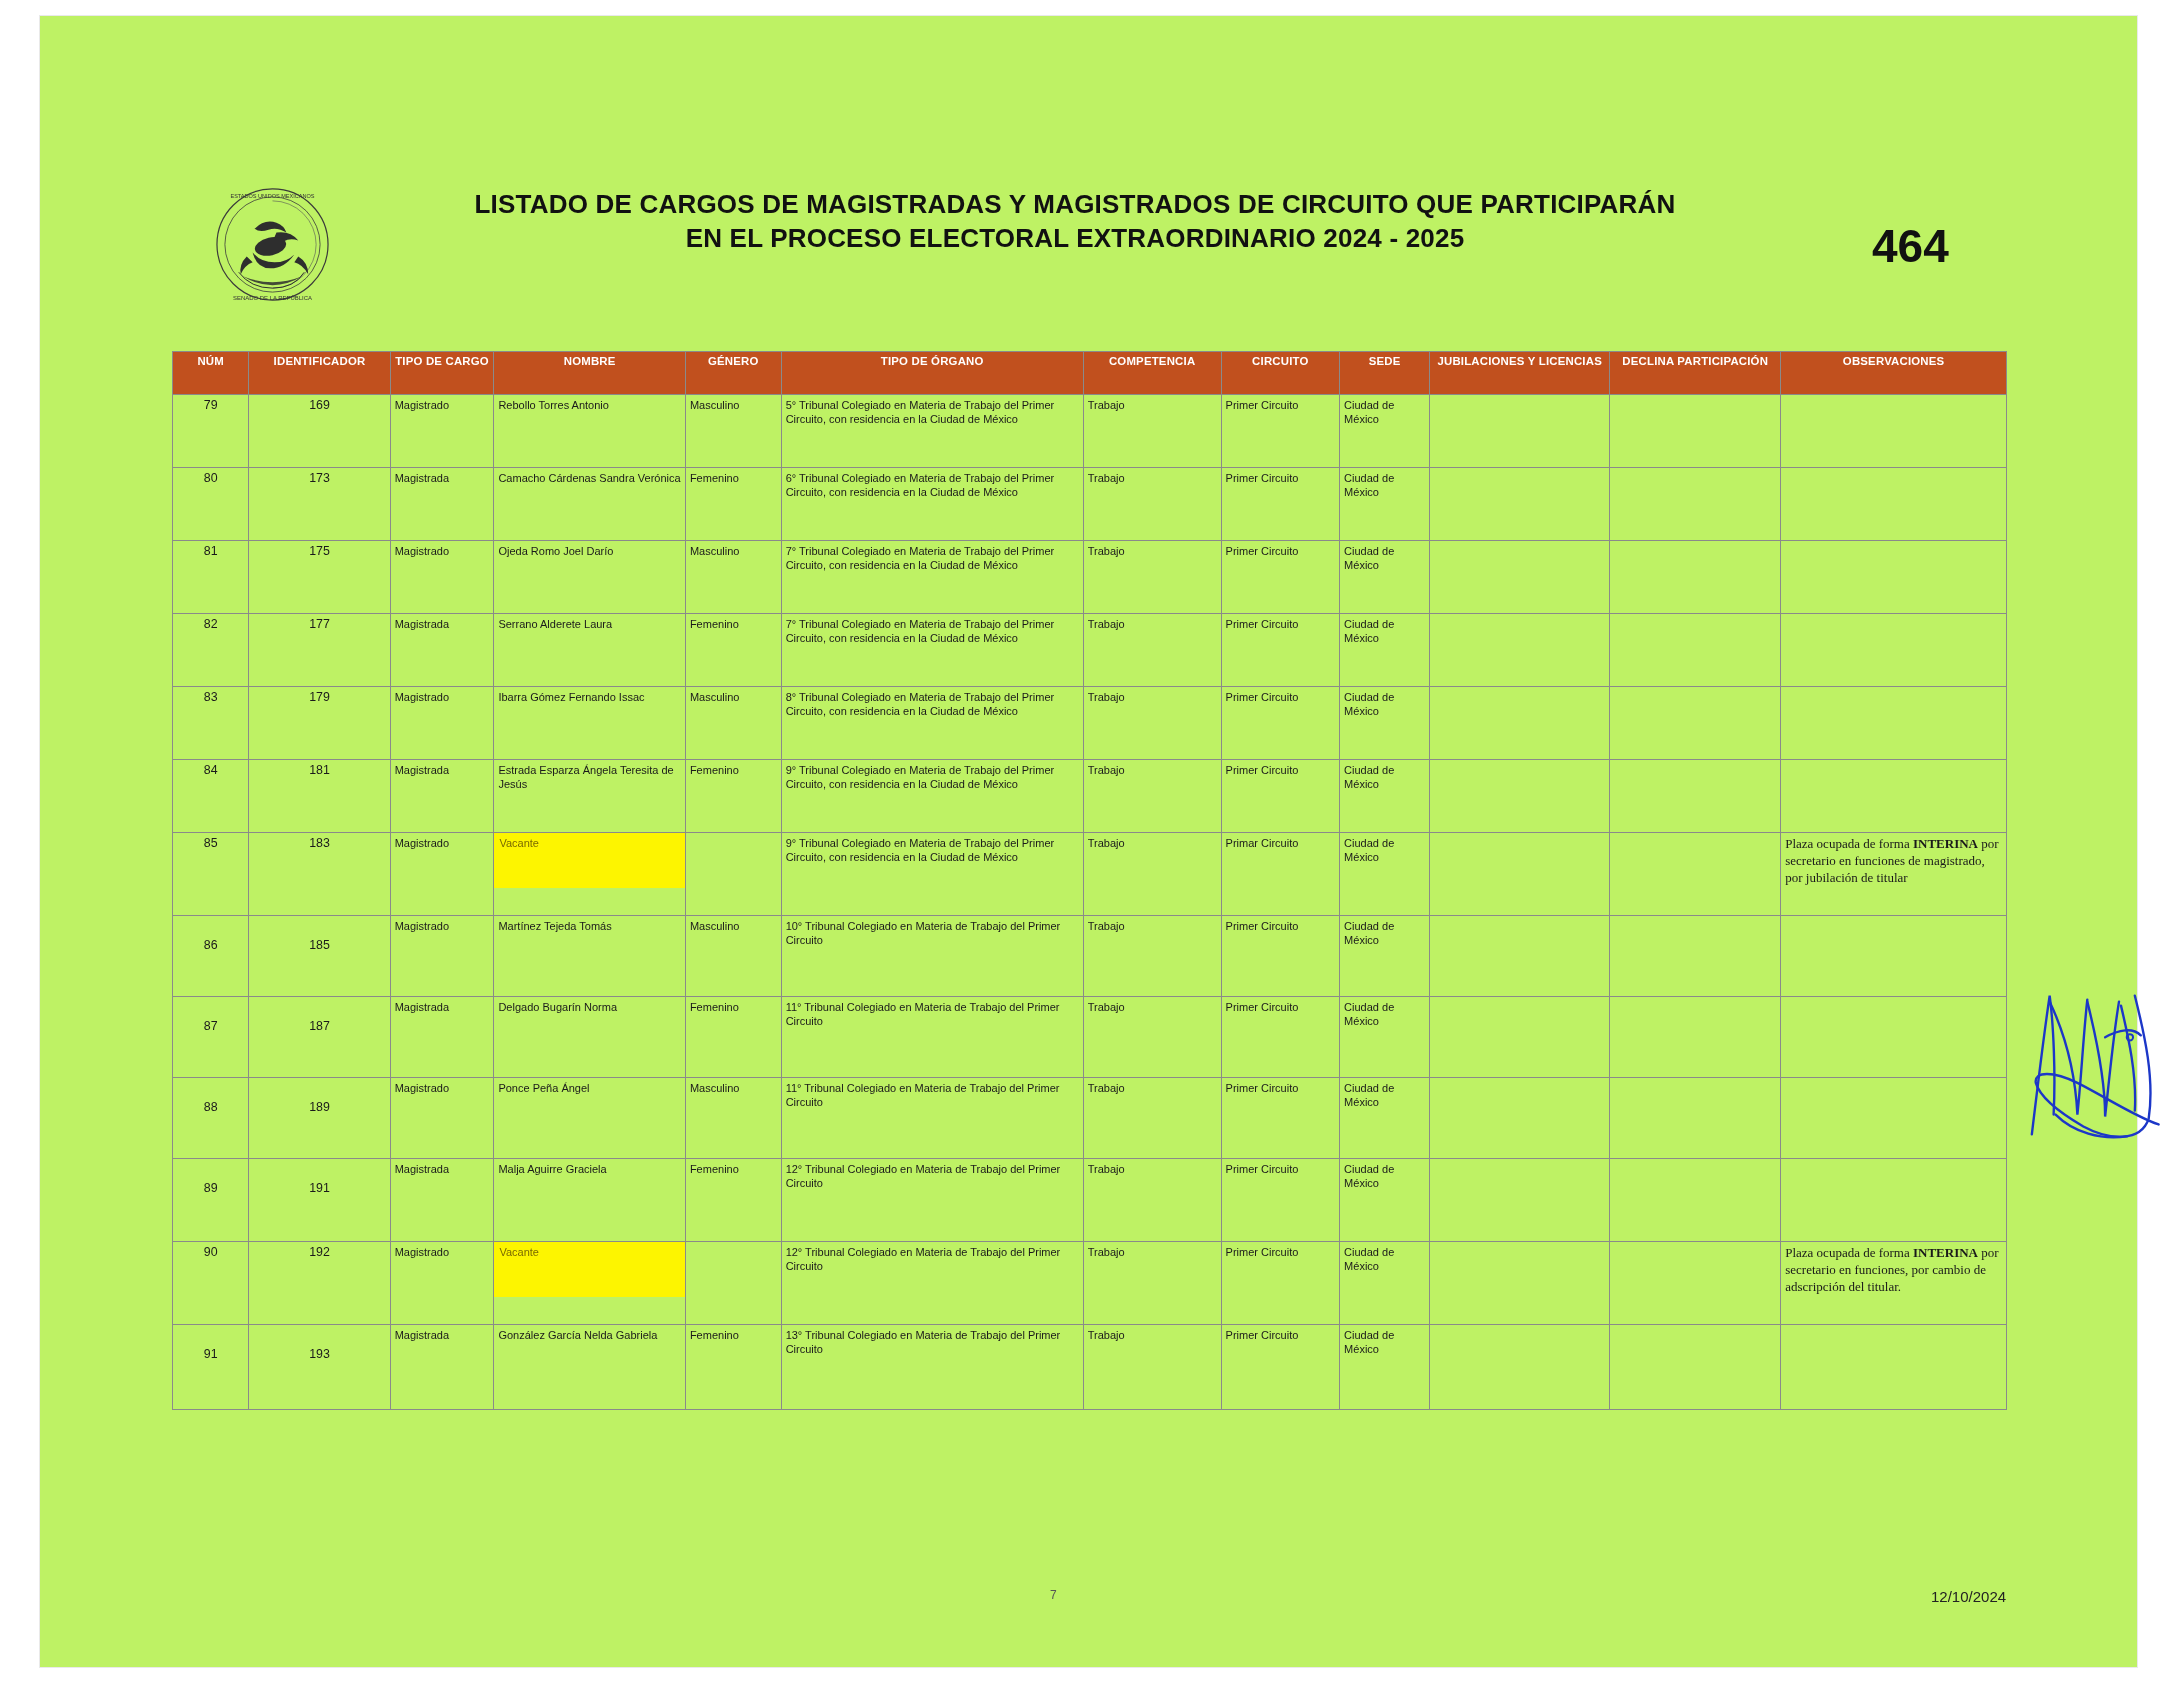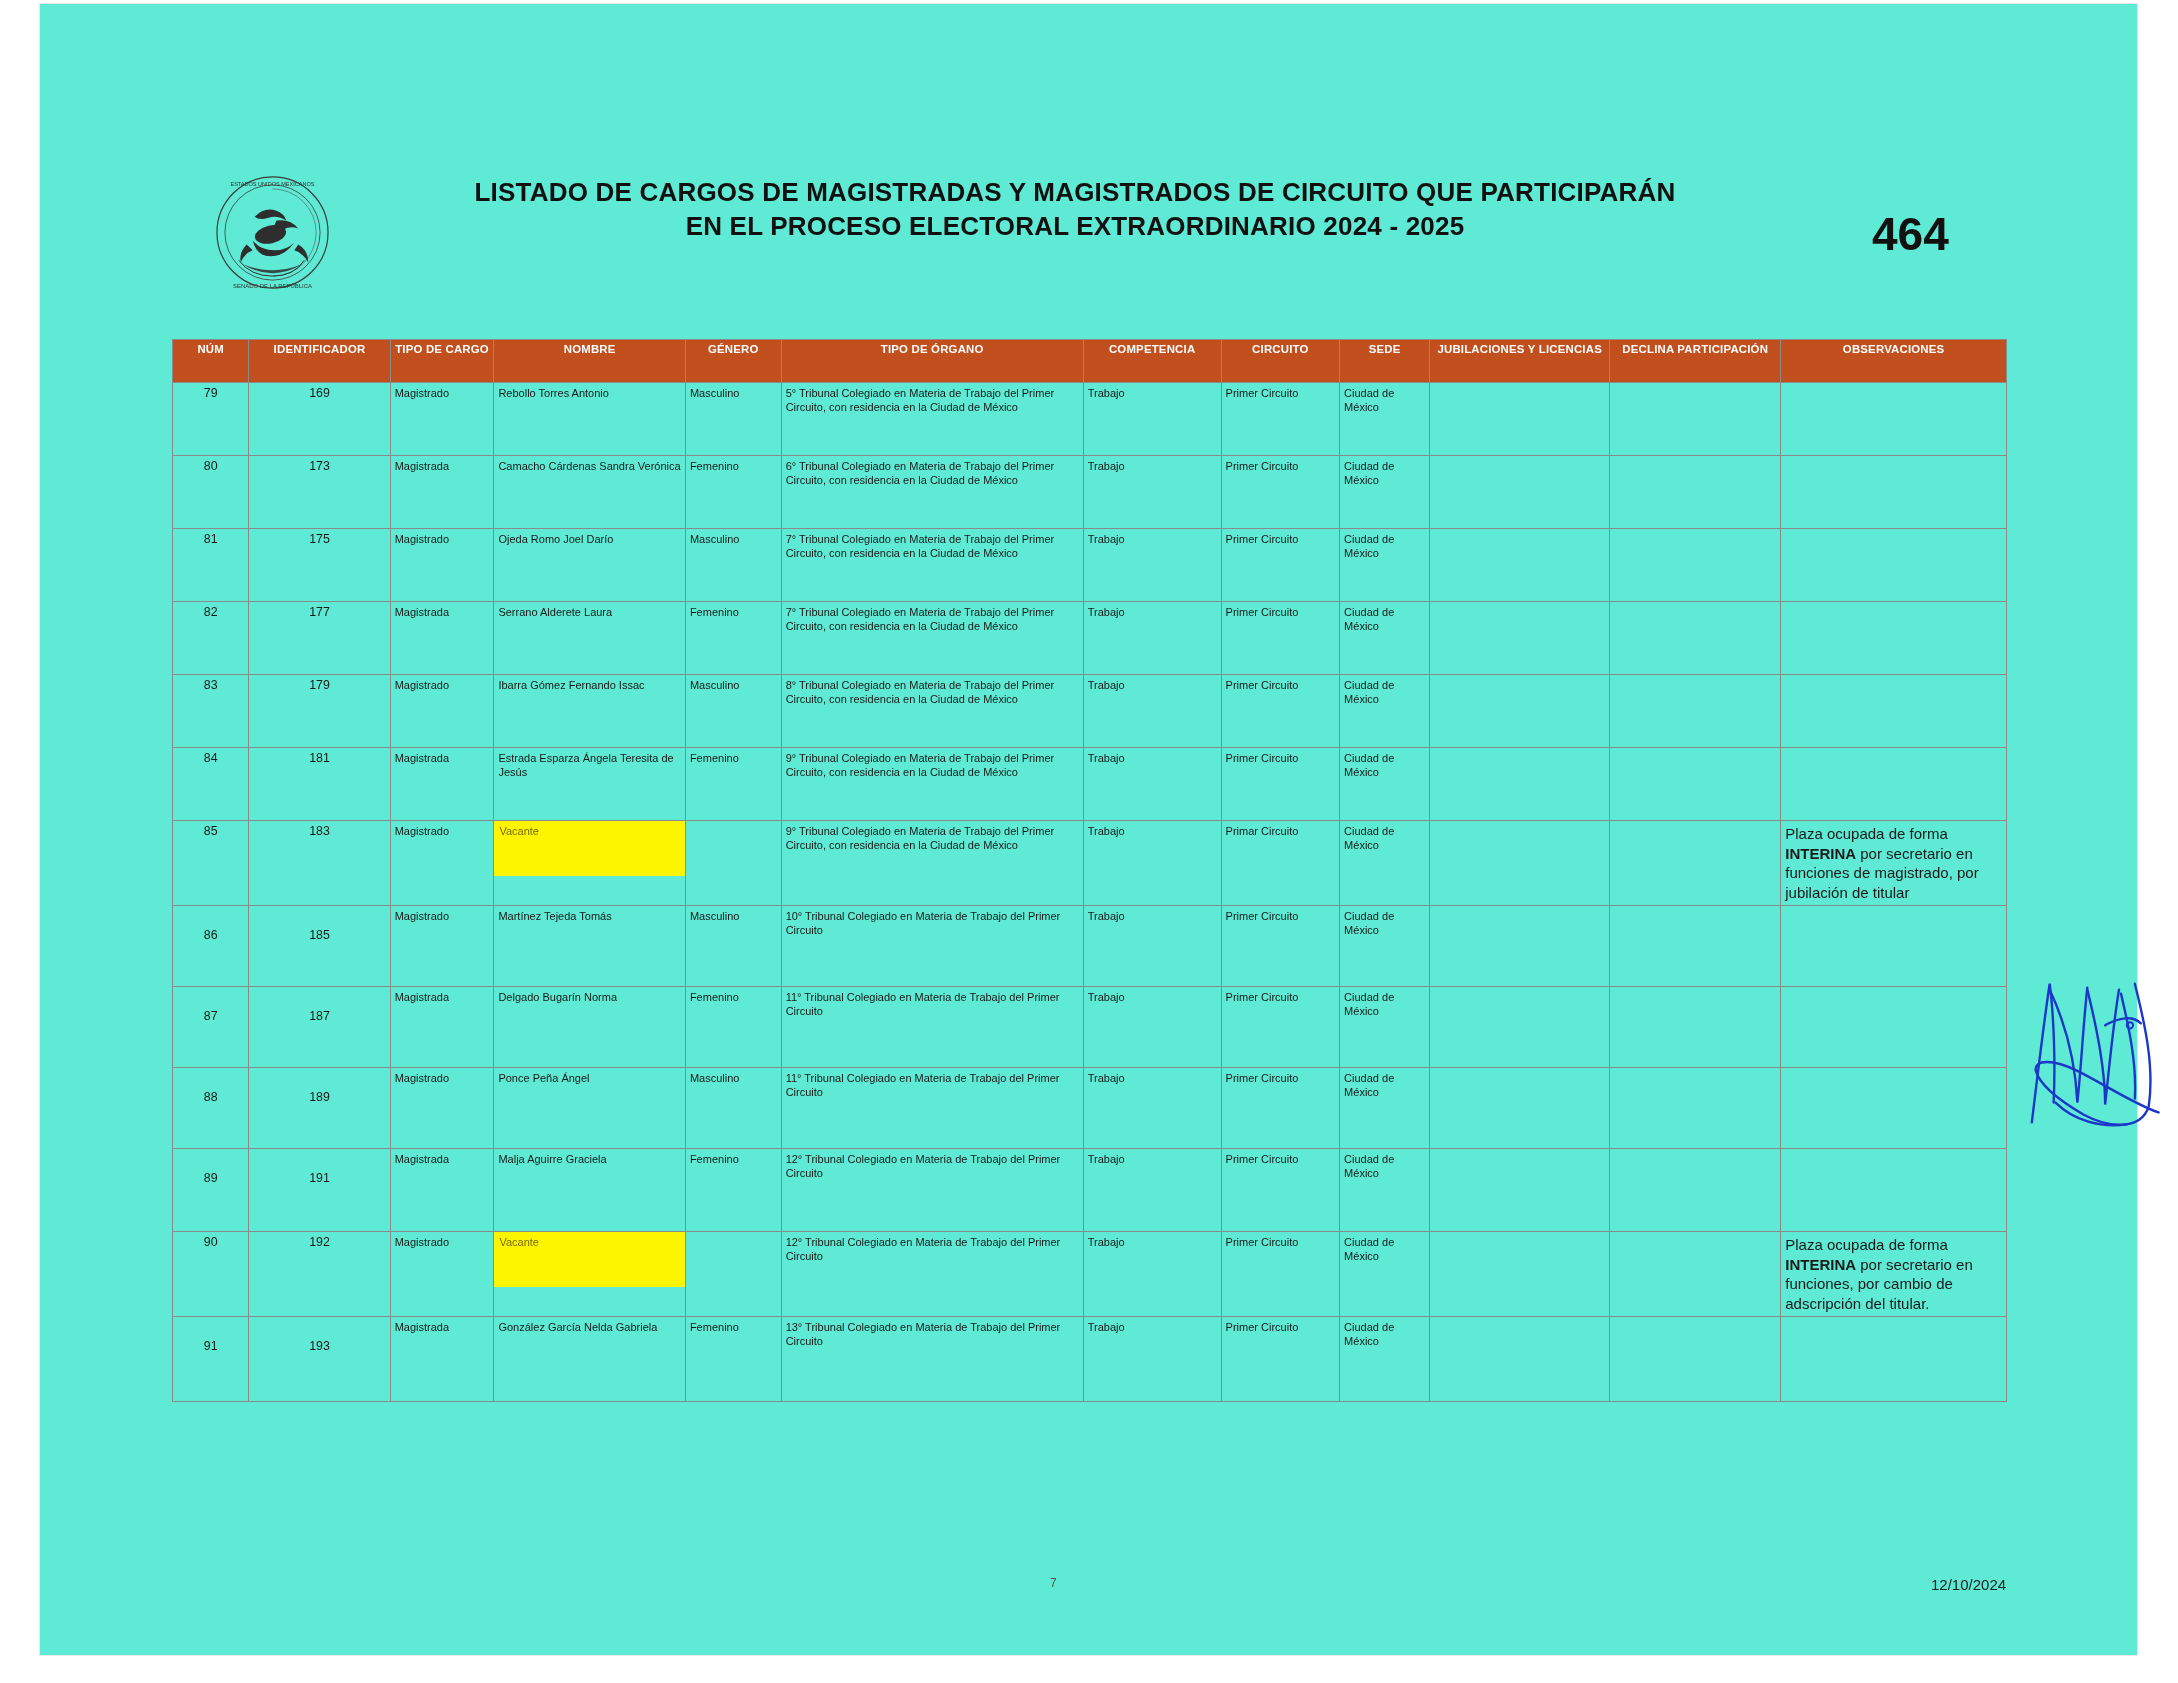--- a/index.html
+++ b/index.html
@@ -13,24 +13,24 @@
   .page {
     position: relative;
     width: 2178px;
     height: 1683px;
     background: #ffffff;
     overflow: hidden;
   }
   .sheet {
     position: absolute;
     left: 40px;
-    top: 4px;
+    top: 16px;
     width: 2097px;
     height: 1651px;
-    background: #5eead4;
+    background: #bef264;
     box-shadow: 0 0 0 1px #e9e9e9;
   }
   
   .header {
     position: absolute;
     left: 0;
     top: 149px;
     width: 2097px;
     height: 119px;
   }
@@ -109,23 +109,24 @@
     vertical-align: top;
     padding-top: 22px;
   }
   td.c-tipo { vertical-align: middle; }
   td.c-nombre { vertical-align: middle; }
   td.c-genero { vertical-align: middle; }
   td.c-organo { vertical-align: top; }
   td.c-comp, td.c-circ, td.c-sede { vertical-align: middle; }
   td.topcell { vertical-align: top; border-radius: 30px; }
   td.c-obs {
-    font-size: 15px;
+    font-size: 13px;
     vertical-align: top;
     line-height: 1.3;
+    font-family: Liberation Serif, serif;
   }
   .b { font-weight: bold; }
   
   .signature {
     position: absolute;
     left: 1970px;
     top: 950px;
     width: 218px;
     height: 208px;
     pointer-events: none;

